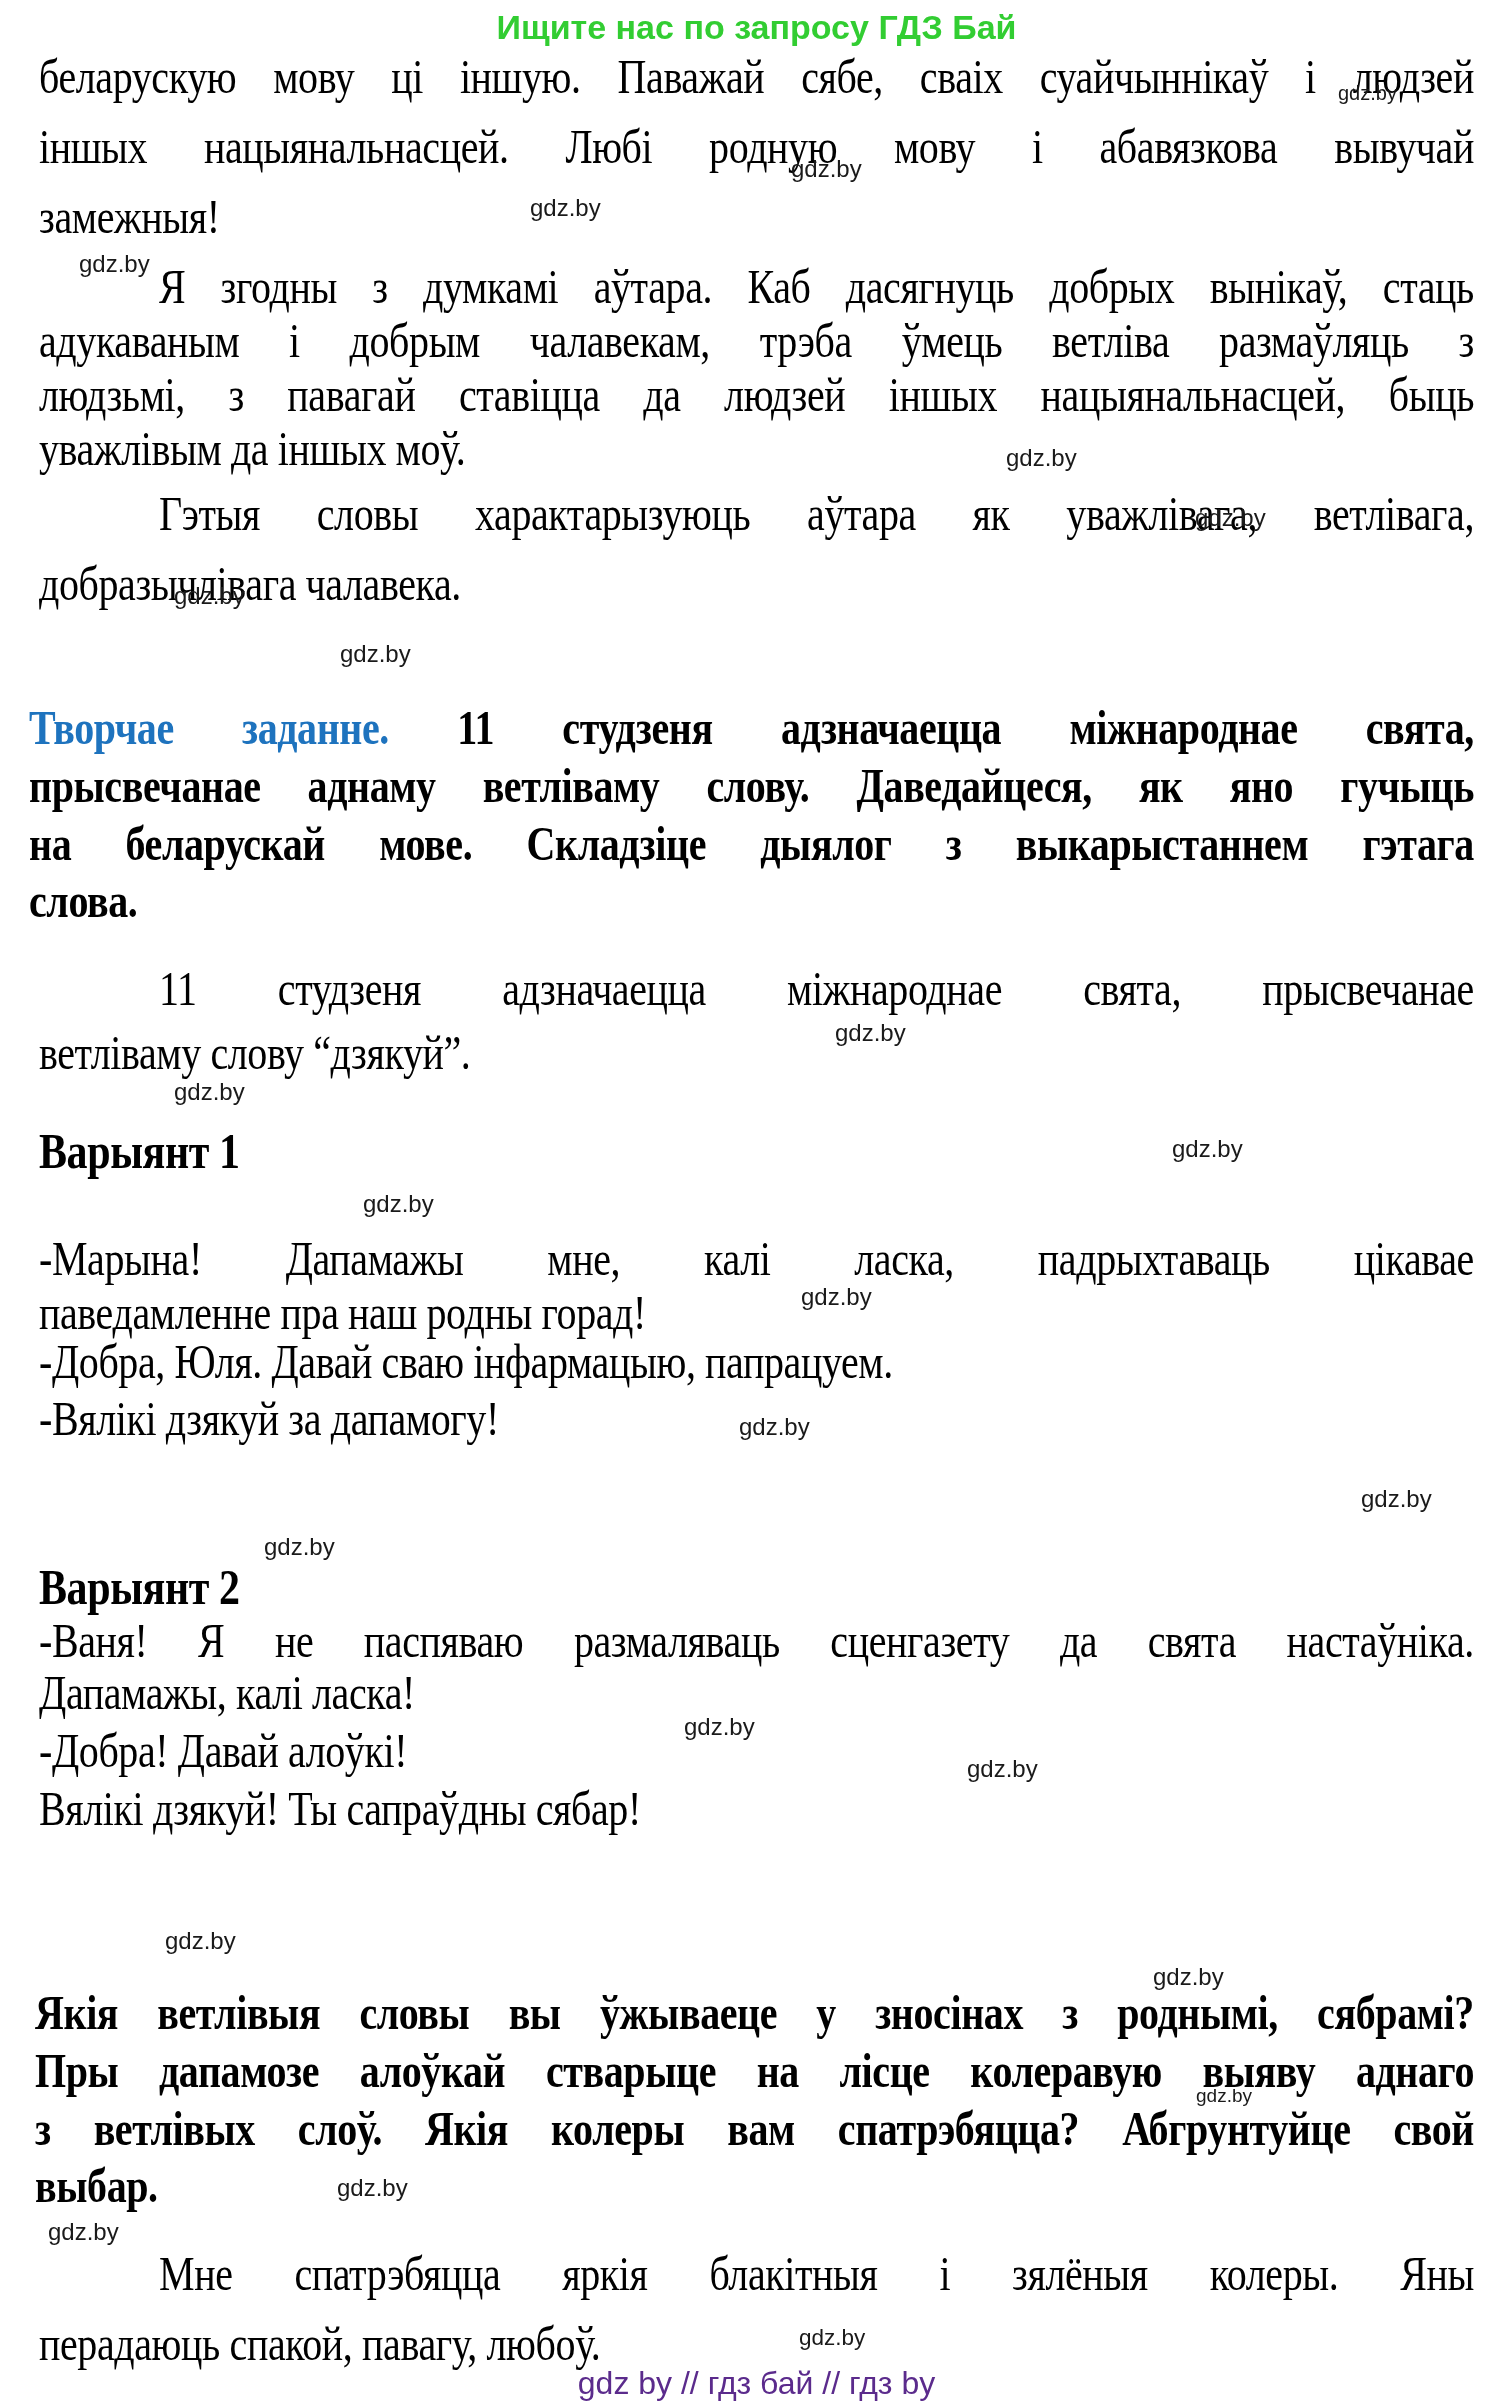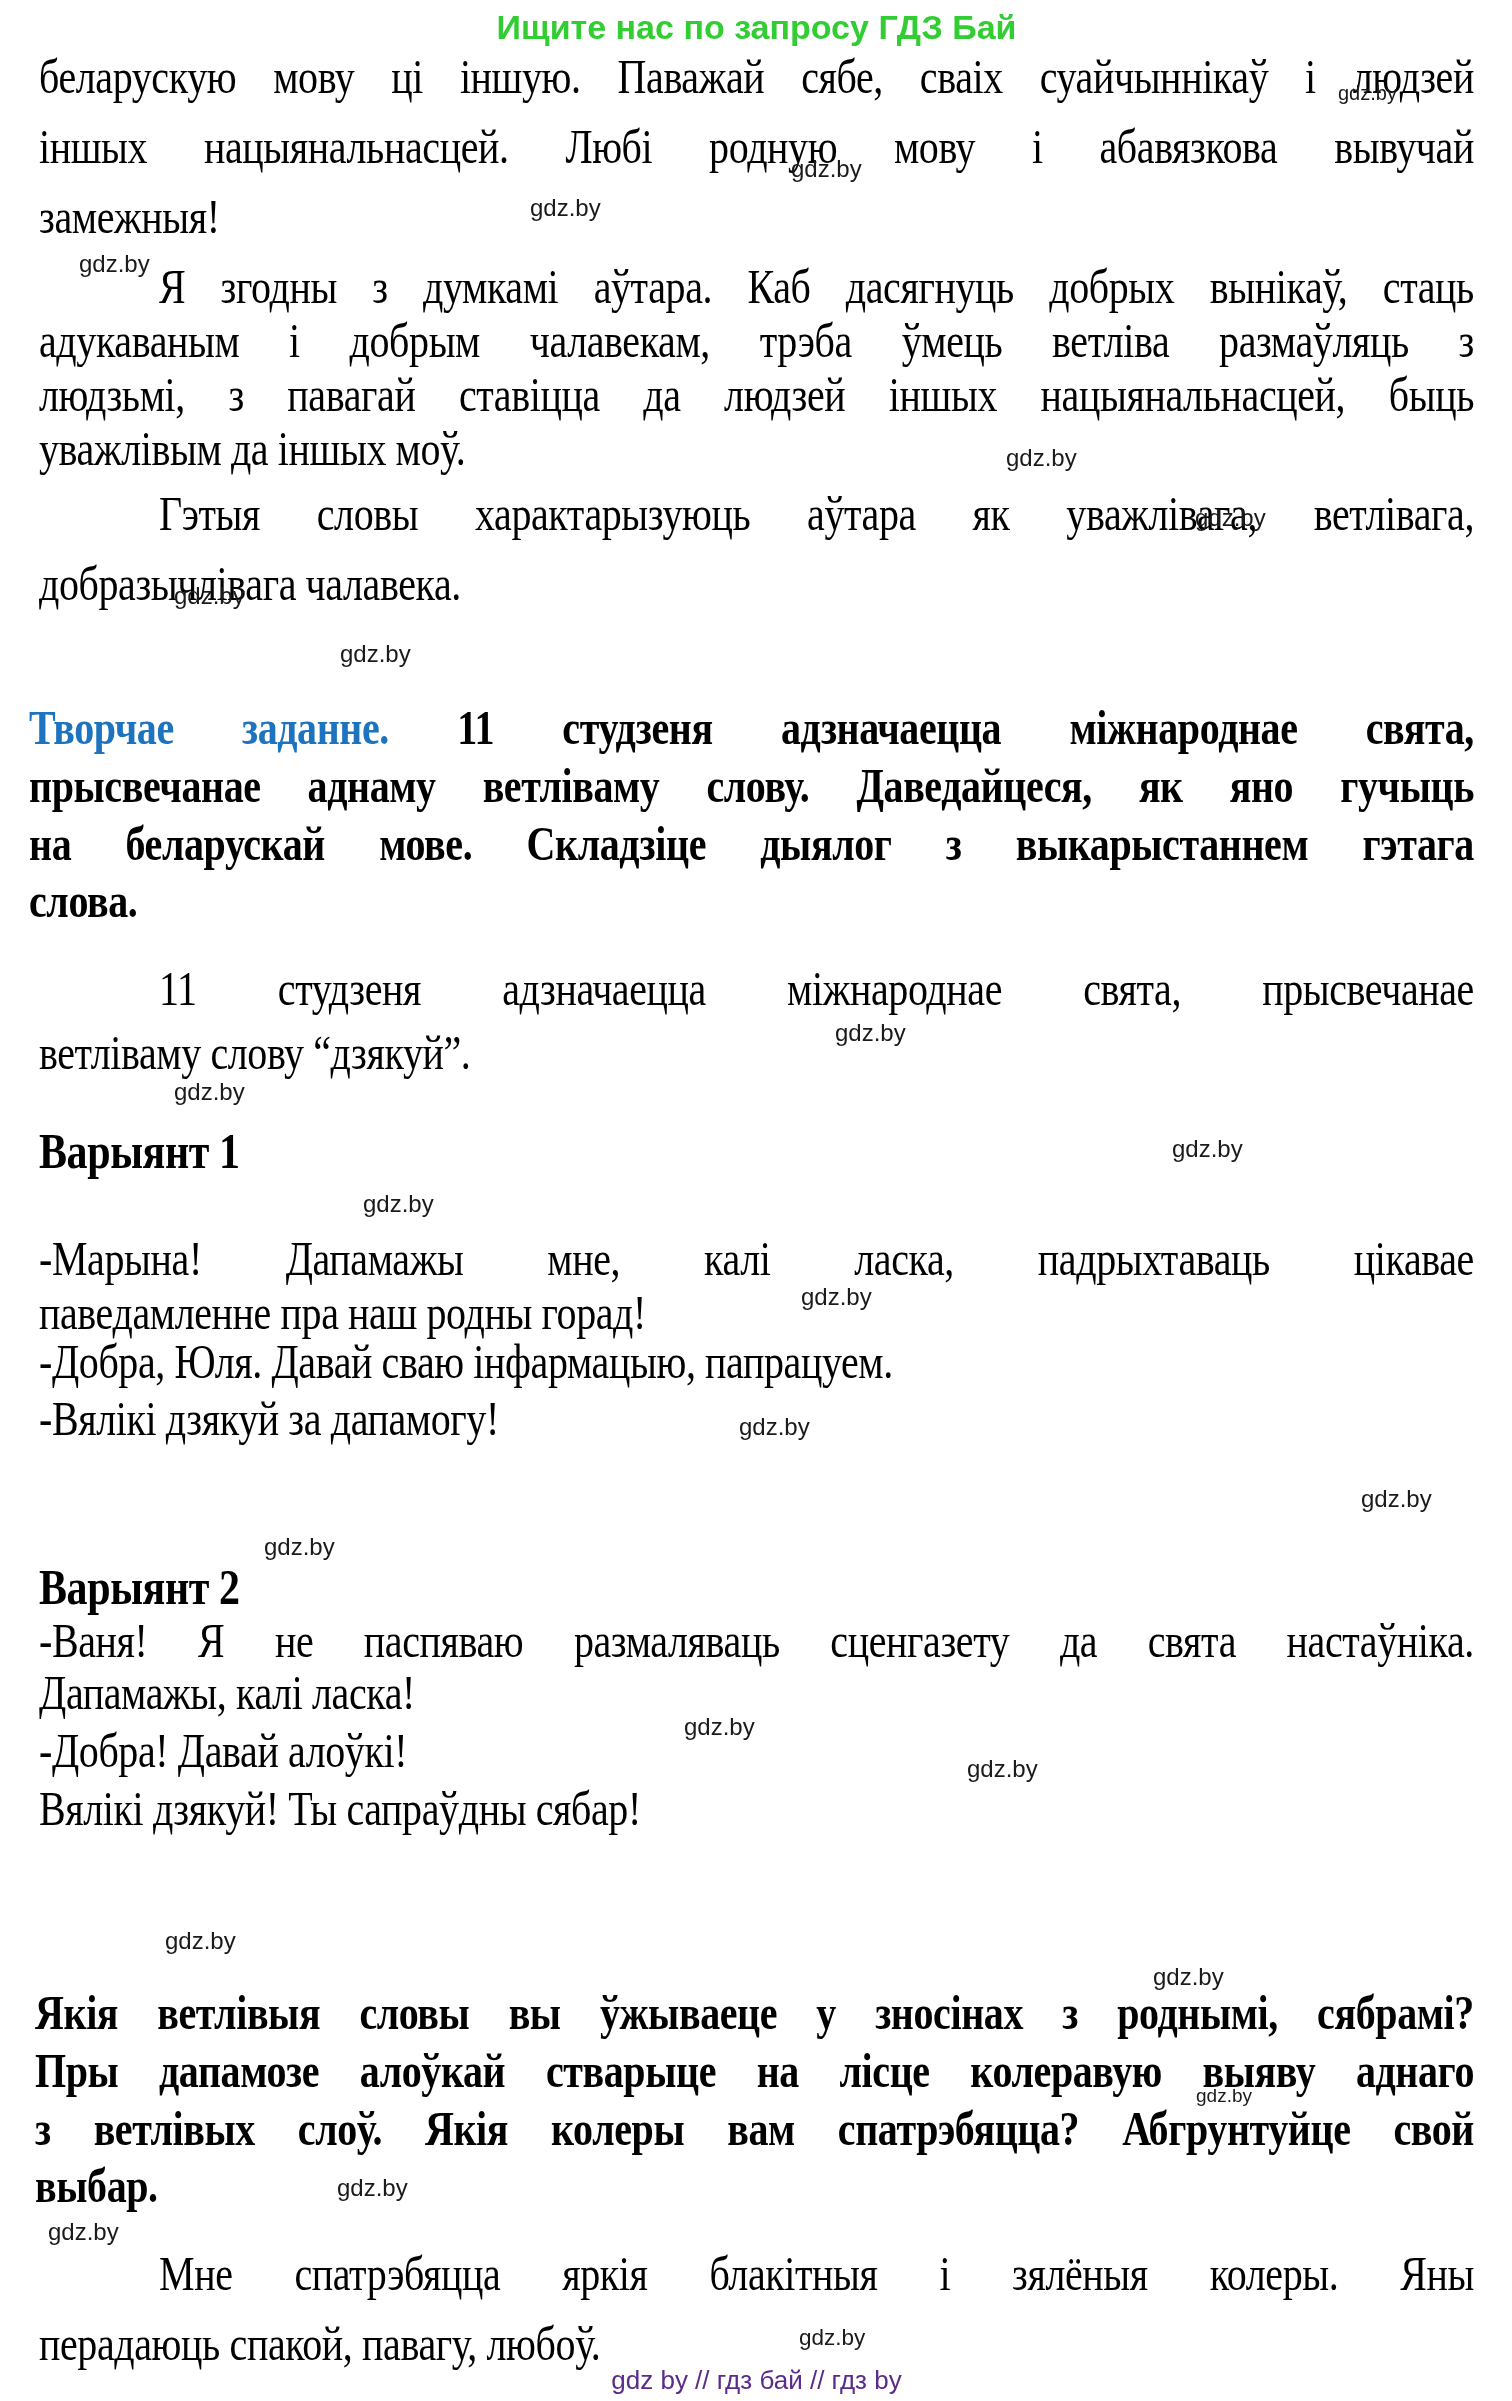--- a/index.html
+++ b/index.html
@@ -46,21 +46,21 @@
   .tline { min-height: 1em; }
   .tjust { display: flex; justify-content: space-between; }
   .tjust span { flex: 0 0 auto; }
   .indent .tline:first-child { padding-left: 120px; }
   .lead { color: var(--task-blue); }
   .footer {
     position: absolute;
     top: 2365px; left: 0; right: 0;
     text-align: center;
     font-family: "Liberation Sans", sans-serif;
-    font-size: 26px;
+    font-size: 32px;
     color: var(--footer-purple);
   }
   .wm {
     position: absolute;
     font-family: "Liberation Sans", sans-serif;
     color: var(--wm-color);
     line-height: 1;
     white-space: nowrap;
   }
 </style>

